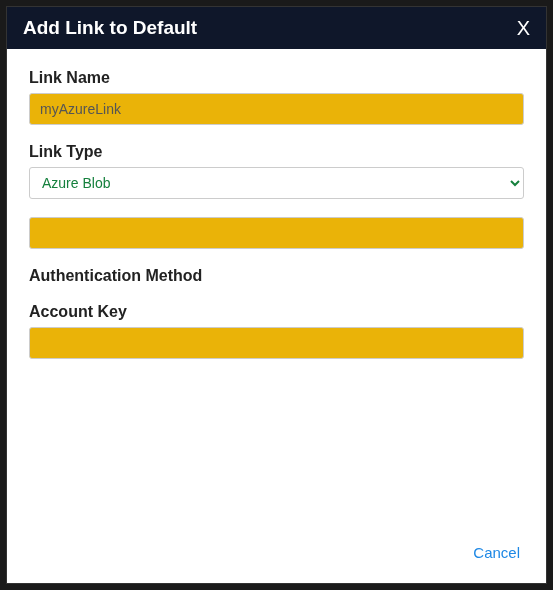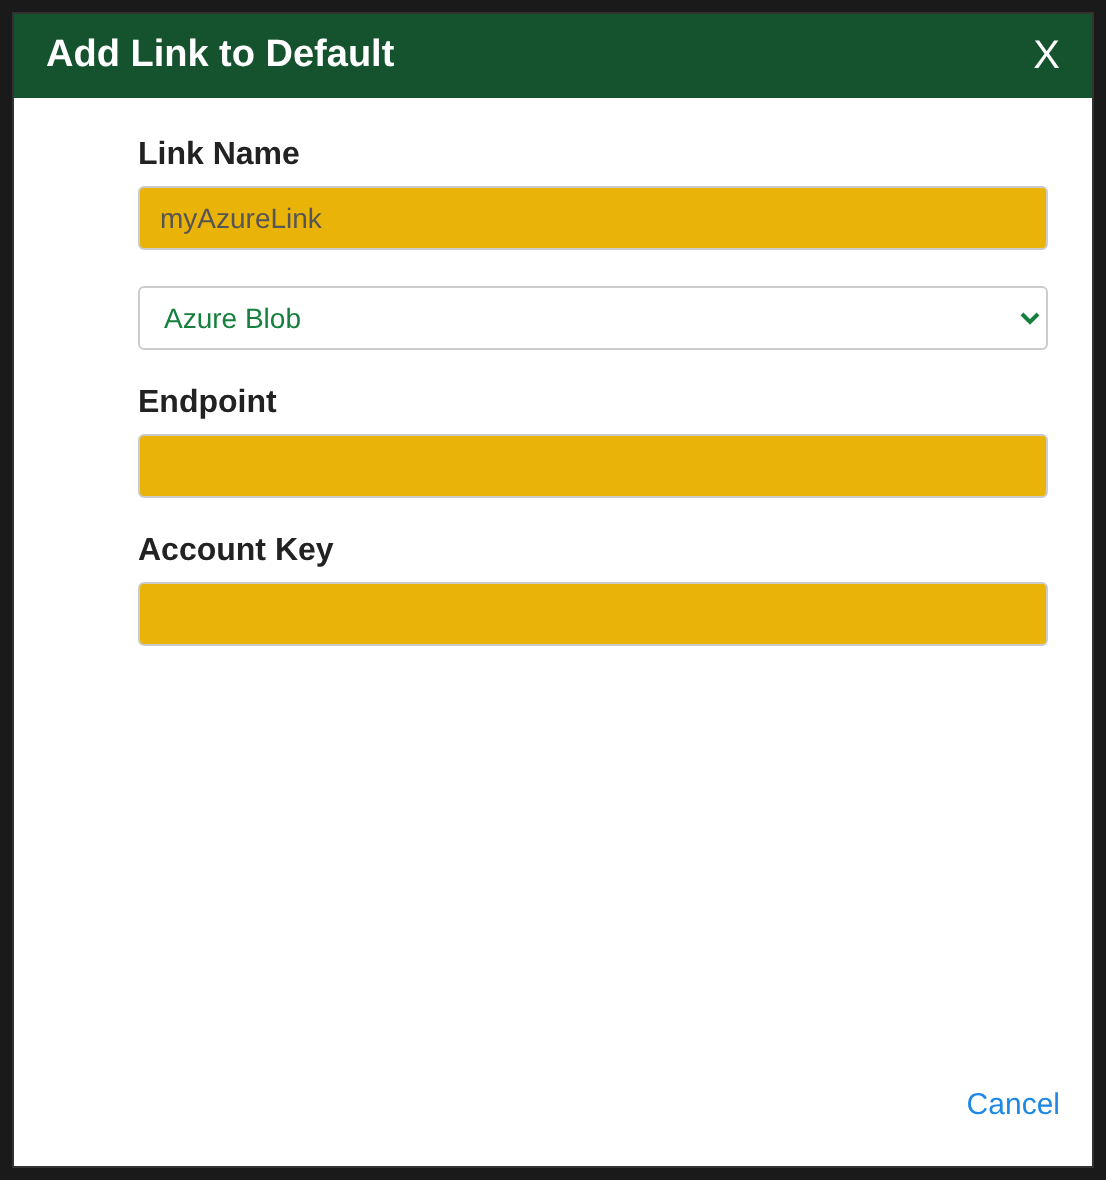--- a/index.html
+++ b/index.html
@@ -16,21 +16,21 @@
     }
     .modal {
       background: #ffffff;
       width: 100%;
       height: 100%;
       display: flex;
       flex-direction: column;
       border: 1px solid #333;
     }
     .modal-header {
-      background: #14532d;
+      background: #0f172a;
       color: #ffffff;
       padding: 10px 16px;
       display: flex;
       justify-content: space-between;
       align-items: center;
     }
     .modal-title {
       font-size: 19px;
       font-weight: 600;
     }
@@ -41,21 +41,20 @@
       line-height: 1;
       font-family: Arial, sans-serif;
     }
     .modal-body {
       padding: 20px 22px 10px 22px;
       flex: 1;
       overflow-y: auto;
     }
     .form-group {
       margin-bottom: 18px;
-      margin-left: 40px;
     }
     .form-label {
       display: block;
       font-weight: 700;
       font-size: 16px;
       color: #222;
       margin-bottom: 6px;
     }
     .form-input {
       width: 100%;
@@ -73,21 +72,21 @@
     .form-select {
       width: 100%;
       padding: 6px 8px;
       border: 1px solid #ccc;
       border-radius: 3px;
       font-size: 14px;
       color: #15803d;
       background: #fff;
     }
     .modal-footer {
-      padding: 12px 12px 16px;
+      padding: 12px 22px 16px;
       display: flex;
       justify-content: flex-end;
       align-items: center;
       gap: 24px;
     }
     .btn-cancel {
       background: none;
       border: none;
       color: #1e88e5;
       font-size: 15px;
@@ -113,31 +112,32 @@
     <span class="close-icon">X</span>
   </div>
   <div class="modal-body">
 
     <div class="form-group">
       <label class="form-label">Link Name</label>
       <input type="text" class="form-input" value="myAzureLink" style="">
     </div>
 
     <div class="form-group">
+      <label class="form-label">Link Type</label>
       <select class="form-select">
         <option>Azure Blob</option>
       </select>
     </div>
 
     <div class="form-group">
-      <label class="form-label">Endpoint</label>
       <input type="text" class="form-input" value="" style="">
     </div>
 
     <div class="form-group">
+      <label class="form-label">Authentication Method</label>
     </div>
 
 
     <div class="form-group">
       <label class="form-label">Account Key</label>
       <input type="text" class="form-input" value="" style="">
     </div>
 
   </div>
   <div class="modal-footer">

